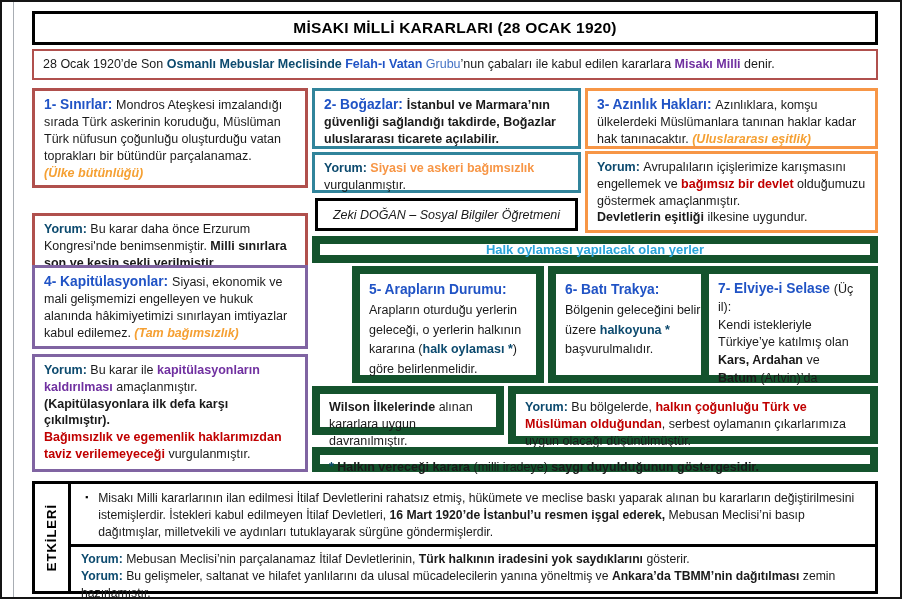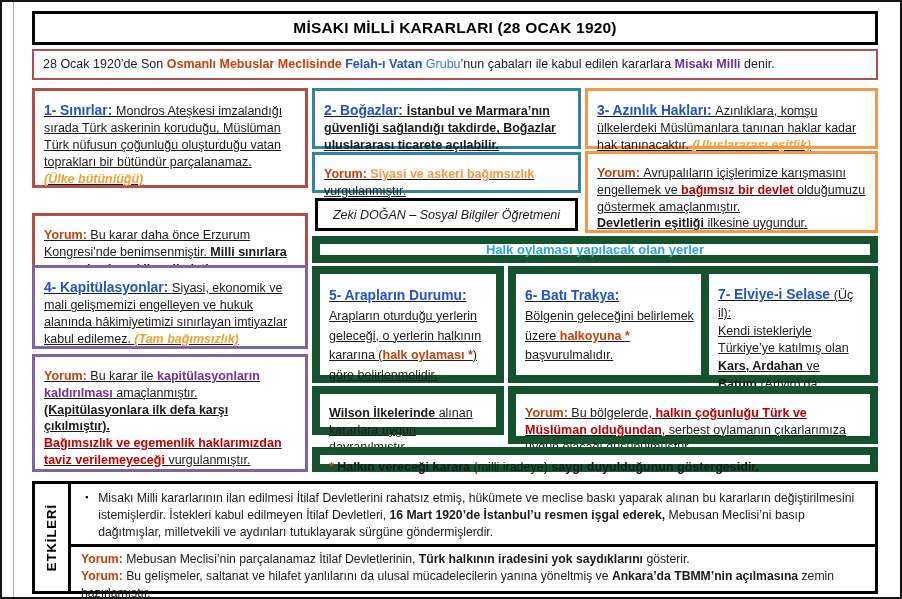--- a/index.html
+++ b/index.html
@@ -9,36 +9,36 @@
     border:2px solid #151515; overflow:hidden;
   }
   .edge-line { position:absolute; left:11px; top:0; width:1px; height:100%; background:#a8adb3; }
   .box { position:absolute; background:#fff; }
   .b-black  { border:3px solid #000; }
   .b-red    { border:3px solid #b0504d; }
   .b-teal   { border:3px solid #31849b; }
   .b-orange { border:3px solid #f79646; }
   .b-purple { border:3px solid #8064a2; }
   .b-cyan   { border:8px solid #14532d; }
-  .pad { padding:11px 9px;text-decoration:underline; }
+  .pad { padding:5px 9px; }
   .txt { font-size:12.5px; line-height:1.34; color:#1a1a1a; }
-  .roomy  { line-height:1.58; }
+  .roomy  { line-height:1.58;margin-left:40px; }
   .roomy2 { line-height:1.42; }
   .center { display:flex; align-items:center; justify-content:center; text-align:center; }
 
   .title-text { font-size:15.5px; font-weight:bold; color:#000; letter-spacing:.2px; }
   .credit-text { font-style:italic; font-size:12.5px; color:#1a1a1a; }
   .halk-text { font-size:13px; font-weight:bold; color:#29a3d9; }
   .footnote-pad { padding:4px 9px; }
 
   
   .s-n  { color:#1a1a1a; }
   .s-b  { color:#1a1a1a; font-weight:bold; }
   .s-head { color:#2053c5; font-weight:bold; font-size:13.8px; }
-  .s-red { color:#c2410c; font-weight:bold; }
+  .s-red { color:#0c4a6e; font-weight:bold; }
   .s-dred { color:#c00000; font-weight:bold; }
   .s-purple { color:#7030a0; font-weight:bold; }
   .s-orangeb { color:#f79646; font-weight:bold; }
   .s-oi { color:#f5a033; font-weight:bold; font-style:italic;margin-top:20px; }
   .s-blueb { color:#2053c5; font-weight:bold; }
   .s-grublue { color:#4472c4; }
 
   
   .etk-outer { display:flex; }
   .etk-label-col {
@@ -101,17 +101,17 @@
     <div class="etk-label-col">
       <span class="etk-label">ETKİLERİ</span>
     </div>
     <div class="etk-content">
       <div class="etk-bullet-row">
         <span class="bullet-marker">▪</span>
         <div class="etk-bullet-text"><span class="s-n">Misakı Milli kararlarının ilan edilmesi İtilaf Devletlerini rahatsız etmiş, hükümete ve meclise baskı yaparak alınan bu kararların değiştirilmesini istemişlerdir.  İstekleri kabul edilmeyen İtilaf Devletleri, </span><span class="s-b">16 Mart 1920’de İstanbul’u resmen işgal ederek, </span><span class="s-n">Mebusan Meclisi’ni basıp dağıtmışlar, milletvekili ve aydınları tutuklayarak sürgüne göndermişlerdir.</span></div>
       </div>
       <div class="etk-yorums">
         <div><span class="s-red">Yorum: </span><span class="s-n">Mebusan Meclisi’nin parçalanamaz İtilaf Devletlerinin, </span><span class="s-b">Türk halkının iradesini yok saydıklarını </span><span class="s-n">gösterir.</span></div>
-        <div><span class="s-red">Yorum: </span><span class="s-n">Bu gelişmeler, saltanat ve hilafet yanlılarını da ulusal mücadelecilerin yanına yöneltmiş ve </span><span class="s-b">Ankara’da TBMM’nin açılmasına </span><span class="s-n">zemin hazırlamıştır.</span></div>
+        <div><span class="s-red">Yorum: </span><span class="s-n">Bu gelişmeler, saltanat ve hilafet yanlılarını da ulusal mücadelecilerin yanına yöneltmiş ve </span><span class="s-b">Ankara’da TBMM’nin dağıtılması </span><span class="s-n">zemin hazırlamıştır.</span></div>
       </div>
     </div>
   </div>
 </div>
 
 </body></html>

